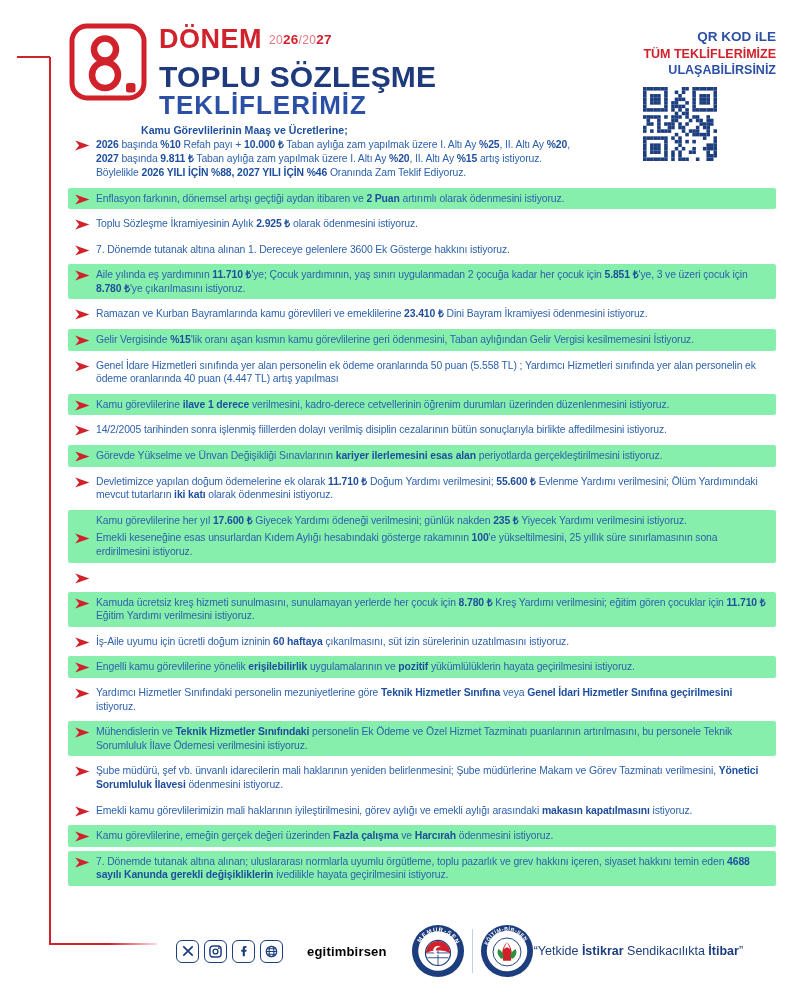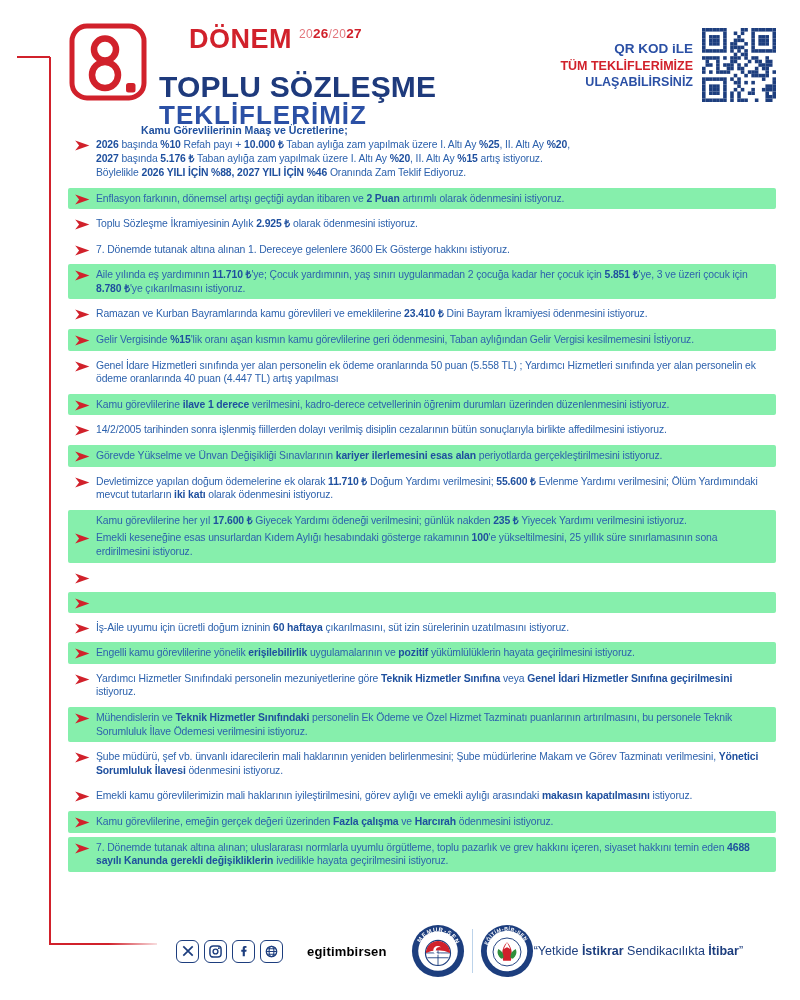--- a/index.html
+++ b/index.html
@@ -11,27 +11,27 @@
   
   .redline-v{position:absolute;left:49px;top:57px;width:2px;height:888px;background:#d1212b;}
   .redline-top{position:absolute;left:17px;top:56px;width:33px;height:2px;background:#d1212b;}
   .redline-bottom{position:absolute;left:49px;top:943px;width:108px;height:2px;
     background:linear-gradient(to right,#d1212b 55%,rgba(209,33,43,.15));}
 
   
   .header{position:absolute;left:68px;top:22px;right:24px;display:flex;align-items:flex-start;}
   .badge{flex:0 0 auto;}
   .h-text{margin-left:11px;padding-top:4px;}
-  .h-row1{display:flex;align-items:flex-start;gap:7px;margin-left:30px;}
+  .h-row1{display:flex;align-items:center;gap:7px;}
   .donem{color:#d1212b;font-size:27px;font-weight:800;letter-spacing:.5px;line-height:1;}
   .years{font-size:13.5px;font-weight:700;color:#d1212b;letter-spacing:.3px;}
   .years .thin{font-weight:400;opacity:.62;font-size:12px;}
-  .title1{color:#1e3a7c;font-size:30px;font-weight:800;letter-spacing:.2px;line-height:1.05;margin-top:18px;}
+  .title1{color:#1e3a7c;font-size:30px;font-weight:800;letter-spacing:.2px;line-height:1.05;margin-top:8px;}
   .title2{color:#2b50a5;font-size:26px;font-weight:800;letter-spacing:1px;line-height:1.05;margin-top:-1px;}
-  .qr-wrap{margin-left:auto;display:flex;align-items:center;gap:9px;padding-top:6px;}
+  .qr-wrap{margin-left:auto;display:flex;align-items:flex-start;gap:9px;padding-top:6px;flex-direction:column;}
   .qr-text{text-align:right;font-weight:700;line-height:1.3;}
   .qr-l1{color:#2b50a5;font-size:13.5px;}
   .qr-l2{color:#d1212b;font-size:12.5px;}
   .qr-l3{color:#2b50a5;font-size:12.5px;}
   .qr-box{width:74px;height:74px;}
 
   
   .list{position:absolute;left:68px;top:120px;width:708px;}
   .row{display:flex;padding:4px 10px 4px 7px;margin-bottom:4px;border-radius:2px;}
   .row.blue{background:#86efac;}
@@ -315,21 +315,21 @@
 <div class="list" id="list">
   <div class="row intro">
     <div class="acol">
         <svg viewBox="0 0 16 12">
           <path d="M0 .5 L15.5 6 L0 11.5 L4.3 6 Z" fill="#d1212b"></path>
         </svg>
       </div>
     <div>
       <div class="intro-head">Kamu Görevlilerinin Maaş ve Ücretlerine;</div>
       <div class="txt"><b>2026</b> başında <b>%10</b> Refah payı + <b>10.000 ₺</b> Taban aylığa zam yapılmak üzere I. Altı Ay <b>%25</b>, II. Altı Ay <b>%20</b>,</div>
-      <div class="txt"><b>2027</b> başında <b>5.176 ₺</b> Taban aylığa zam yapılmak üzere I. Altı Ay <b>%20</b>, II. Altı Ay <b>%15</b> artış istiyoruz.</div>
+      <div class="txt"><b>2027</b> başında <b>9.811 ₺</b> Taban aylığa zam yapılmak üzere I. Altı Ay <b>%20</b>, II. Altı Ay <b>%15</b> artış istiyoruz.</div>
       <div class="txt">Böylelikle <b>2026 YILI İÇİN %88,  2027 YILI İÇİN %46</b> Oranında Zam Teklif Ediyoruz.</div>
     </div>
   </div>
 
 <div class="row blue">
       <div class="acol">
         <svg viewBox="0 0 16 12">
           <path d="M0 .5 L15.5 6 L0 11.5 L4.3 6 Z" fill="#d1212b"></path>
         </svg>
       </div>
@@ -433,20 +433,21 @@
           <path d="M0 .5 L15.5 6 L0 11.5 L4.3 6 Z" fill="#d1212b"></path>
         </svg>
       </div>
     </div>
     <div class="row blue">
       <div class="acol">
         <svg viewBox="0 0 16 12">
           <path d="M0 .5 L15.5 6 L0 11.5 L4.3 6 Z" fill="#d1212b"></path>
         </svg>
       </div>
+      <div class="txt">Kamuda ücretsiz kreş hizmeti sunulmasını, sunulamayan yerlerde her çocuk için <b>8.780 ₺</b> Kreş Yardımı verilmesini; eğitim gören çocuklar için <b>11.710 ₺</b> Eğitim Yardımı verilmesini istiyoruz.</div>
     </div>
     <div class="row">
       <div class="acol">
         <svg viewBox="0 0 16 12">
           <path d="M0 .5 L15.5 6 L0 11.5 L4.3 6 Z" fill="#d1212b"></path>
         </svg>
       </div>
       <div class="txt">İş-Aile uyumu için ücretli doğum izninin <b>60 haftaya</b> çıkarılmasını, süt izin sürelerinin uzatılmasını istiyoruz.</div>
     </div>
     <div class="row blue">

